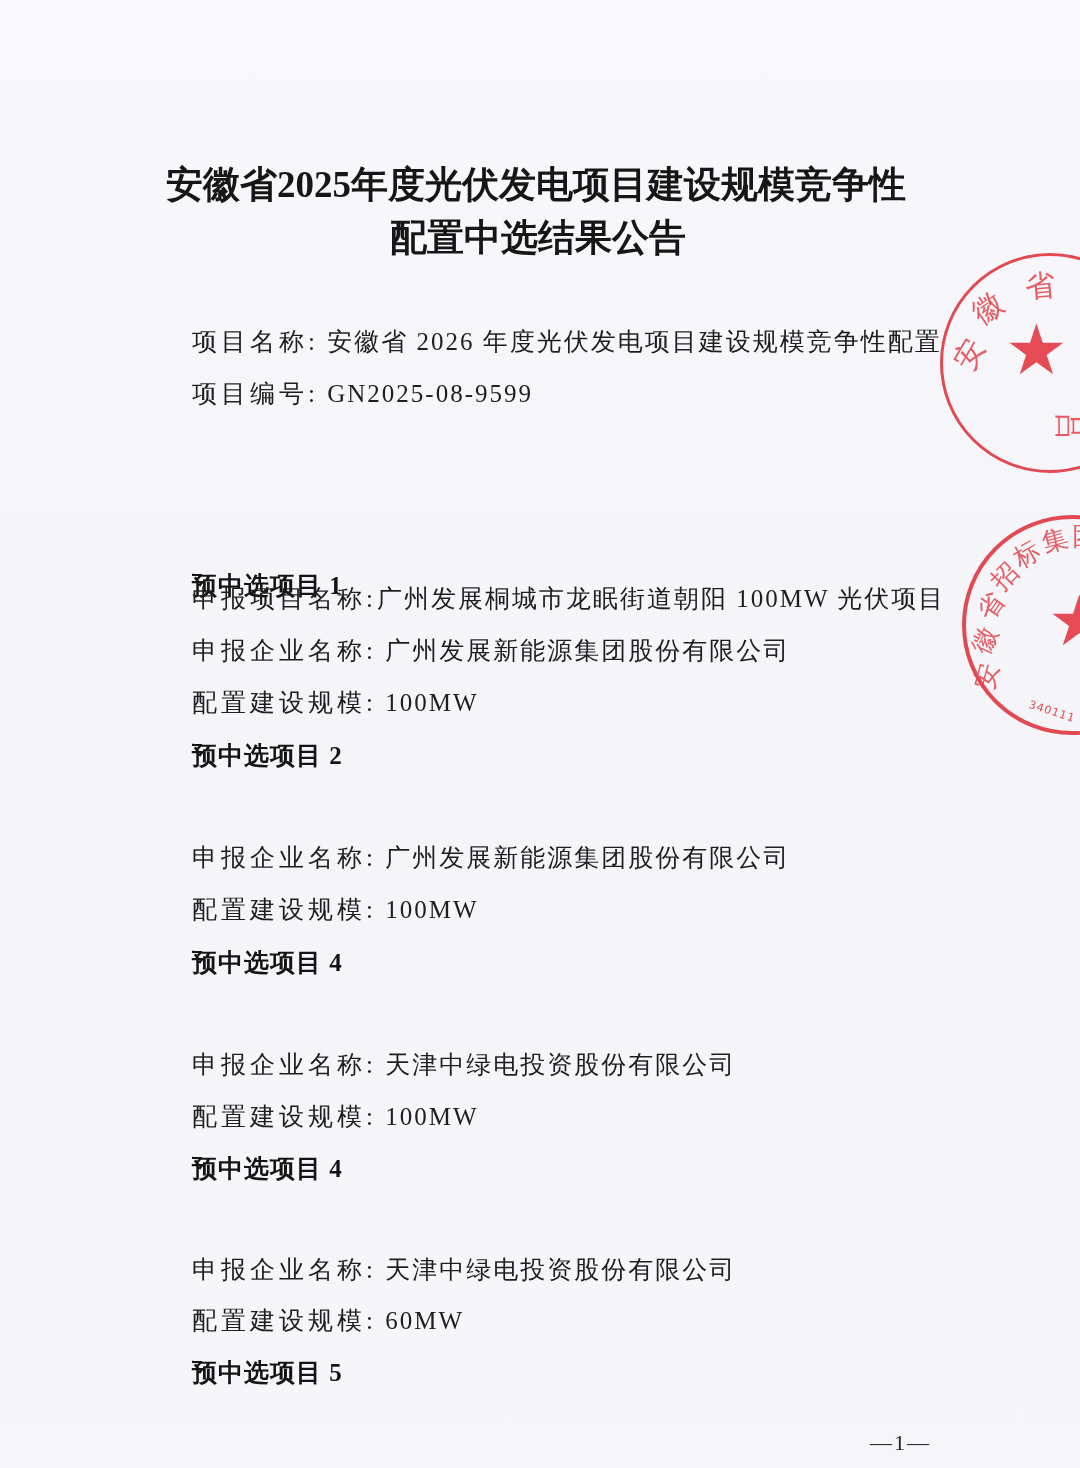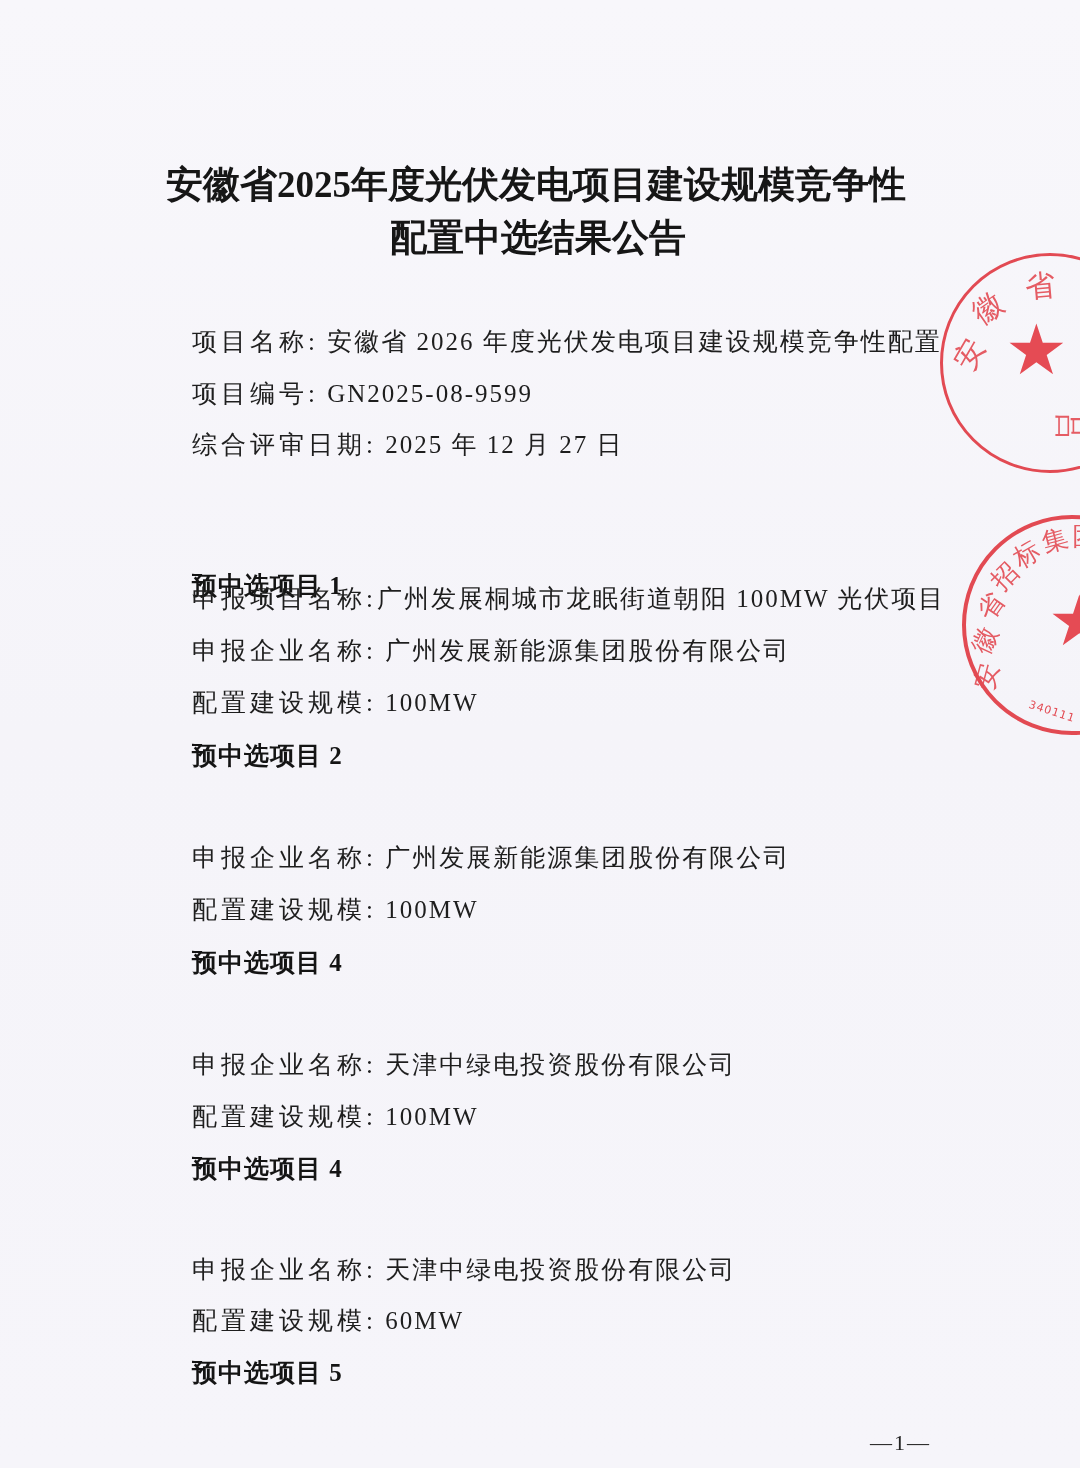--- a/index.html
+++ b/index.html
@@ -112,24 +112,20 @@
   <div class="title l2">配置中选结果公告</div>
 
   <div class="meta-line" style="top:325px;">
     <span class="label">项目名称:</span>
     <span>安徽省 2026 年度光伏发电项目建设规模竞争性配置</span>
   </div>
   <div class="meta-line" style="top:377px;">
     <span class="label">项目编号:</span>
     <span>GN2025-08-9599</span>
   </div>
-  <div class="meta-line" style="top:428px;">
-    <span class="label">综合评审日期:</span>
-    <span>2025 年 12 月 27 日</span>
-  </div>
 
   <div class="item-head" style="top:533px;margin-top:36px;">预中选项目 1</div>
   <div class="item-line" style="top:582px;">
     <span class="label">申报项目名称:</span><span>广州发展桐城市龙眠街道朝阳 100MW 光伏项目</span>
   </div>
   <div class="item-line" style="top:634px;">
     <span class="label">申报企业名称:</span>
     <span>广州发展新能源集团股份有限公司</span>
   </div>
   <div class="item-line" style="top:686px;">

